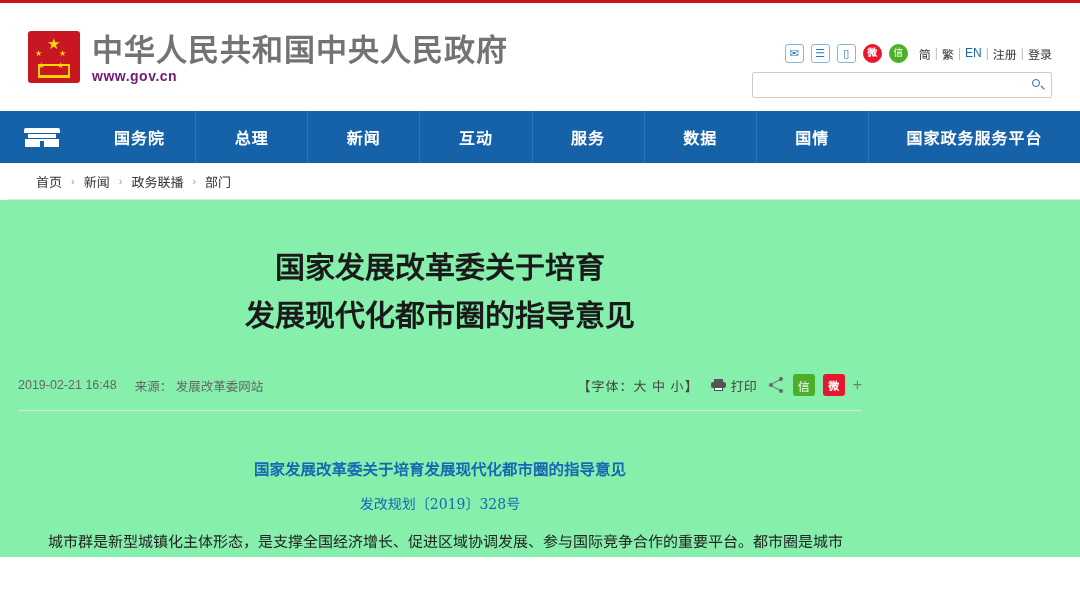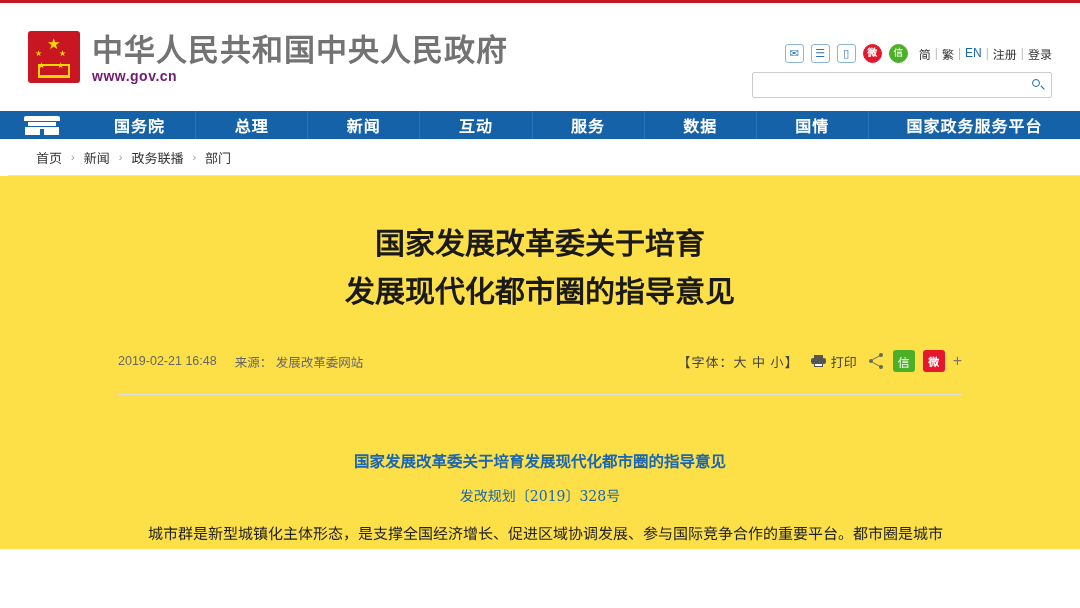--- a/index.html
+++ b/index.html
@@ -171,21 +171,21 @@
     content: "";
     position: absolute;
     left: 9px; top: 9px;
     width: 5px; height: 1.4px;
     background: #1a66b3;
     transform: rotate(45deg);
   }
 
   
   .nav {
-    height: 28px;
+    height: 52px;
     background: #1662a9;
     display: flex;
     align-items: stretch;
     color: #fff;
   }
   .nav-home {
     width: 84px;
     display: flex;
     align-items: center;
     justify-content: center;
@@ -255,40 +255,39 @@
   .breadcrumb a { color: #333; text-decoration: none; }
   .breadcrumb .sep {
     color: #999;
     margin: 0 9px;
     font-size: 11px;
   }
 
   
   .page {
     display: flex;
-    justify-content: center;
-    background: #fde047;
+    background: #86efac;
   }
   .article {
     width: 880px;
     padding: 0 0 0 0;
     box-sizing: border-box;
   }
   .art-title {
     text-align: center;
     font-size: 30px;
     font-weight: bold;
     line-height: 48px;
     color: #1a1a1a;
     padding: 44px 70px 0 70px;
     font-family: "DejaVu Sans", "Liberation Sans", sans-serif;
   }
   .art-meta {
-    margin: 34px 18px 16px 18px;
-    padding-bottom: 22px;
+    margin: 34px 18px 8px 18px;
+    padding-bottom: 14px;
     border-bottom: 1px solid #e0e0e0;
     display: flex;
     align-items: center;
     font-size: 12.5px;
     color: #666;
   }
   .meta-left { display: flex; align-items: center; gap: 18px; }
   .meta-source span.label { color: #666; }
   .meta-right {
     margin-left: auto;

